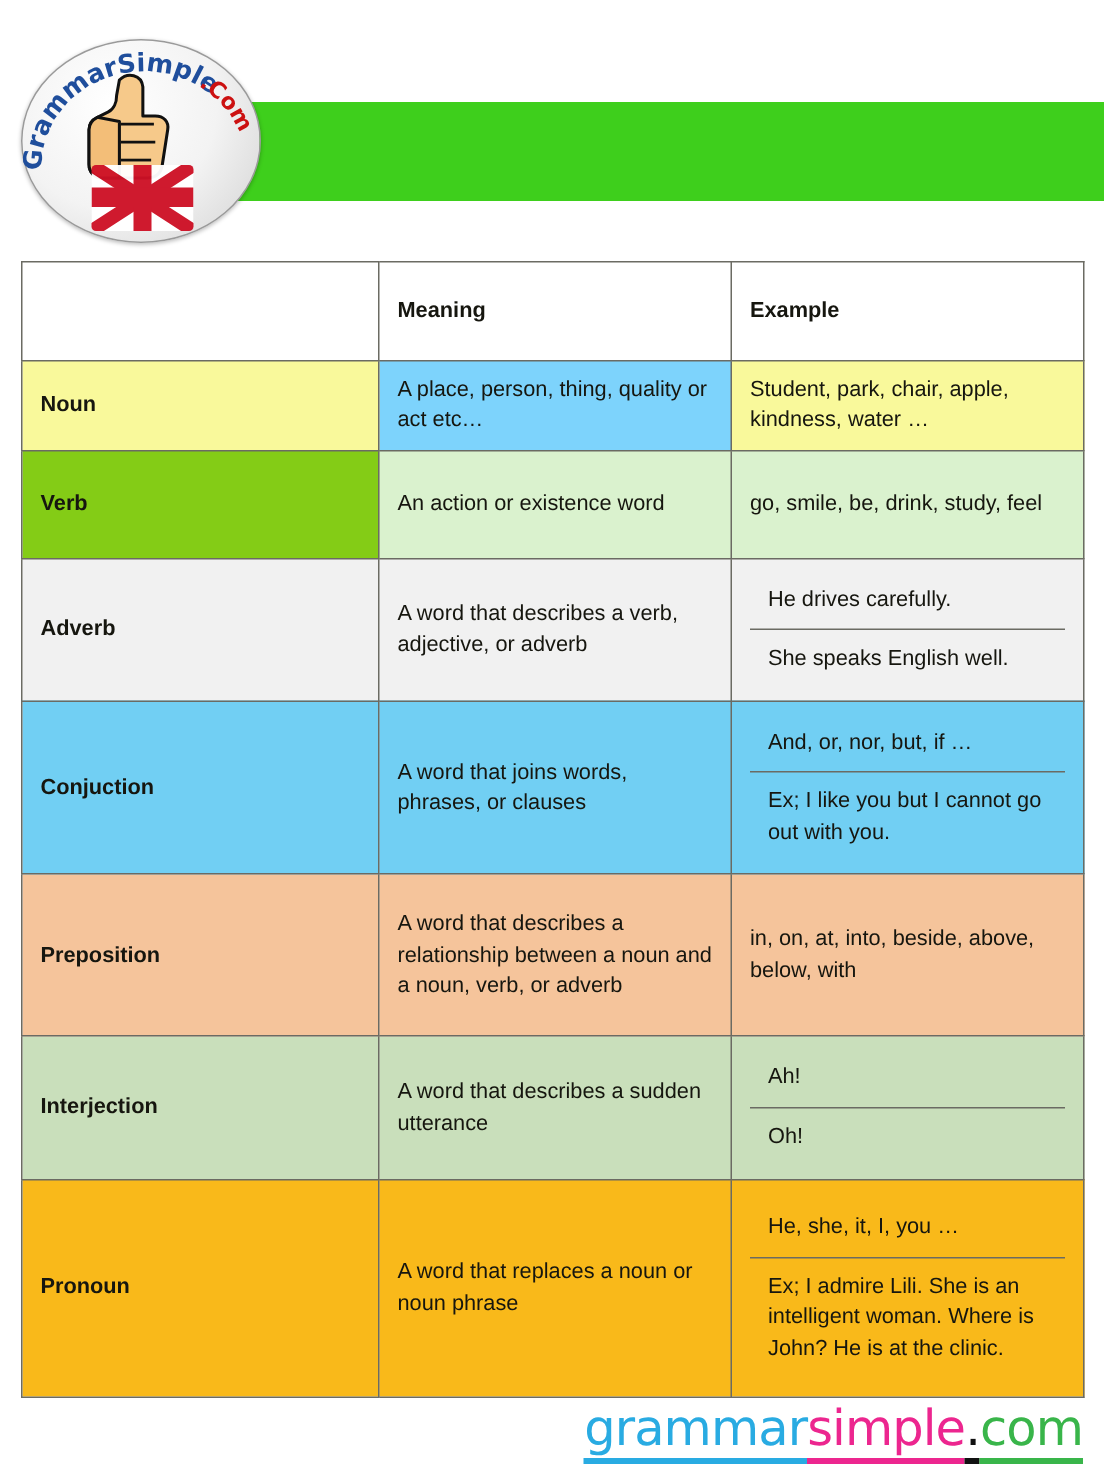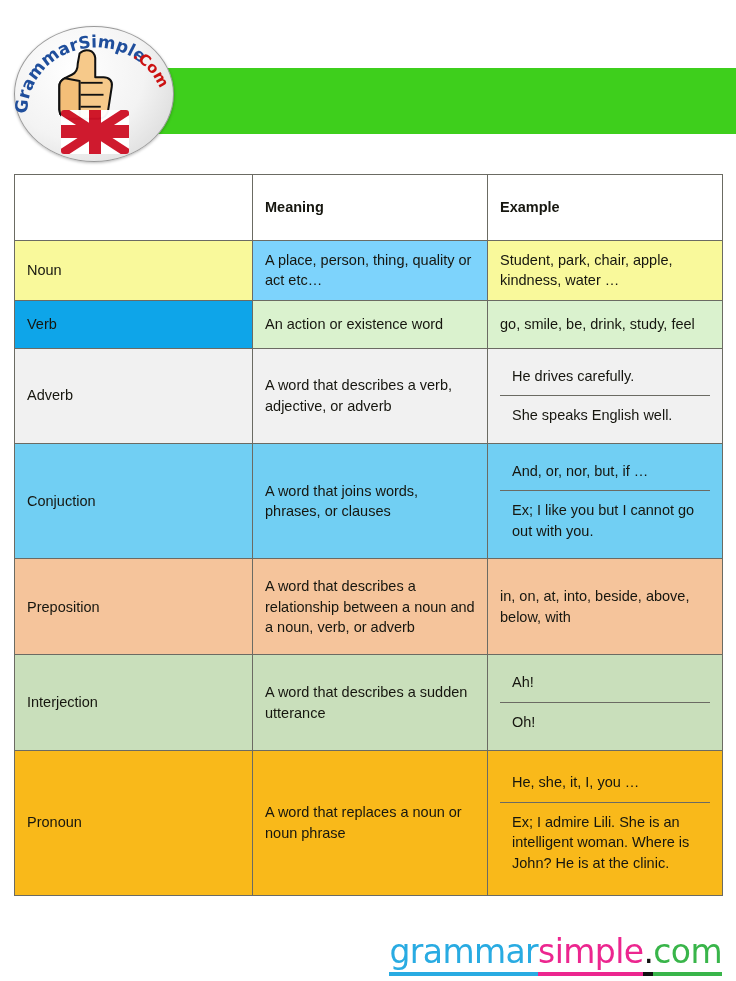--- a/index.html
+++ b/index.html
@@ -91,21 +91,21 @@
     color: #16160f;
   }
 
   
   tr.head td { background: #ffffff; height: 38px; padding: 22px 12px; }
   td.head-label { font-size: 16px; font-weight: bold; color: #111111; }
 
   
   td.pos-name {
     font-size: 19px;
-    font-weight: normal;
+    font-weight: bold;
     color: #101010;
     padding-left: 18px;
     margin-top: 12px;
   }
 
   
   table.subex {
     width: 100%;
     height: 100%;
     border-collapse: collapse;
@@ -208,21 +208,21 @@
         <td class="head-label">Example</td>
       </tr>
 
       <tr>
         <td class="pos-name" style="background:#F9F99B;height:60px">Noun</td>
         <td style="background:#7dd3fc">A place, person, thing, quality or act etc…</td>
         <td style="background:#F9F99B">Student, park, chair, apple, kindness, water …</td>
       </tr>
 
       <tr>
-        <td class="pos-name" style="background:#0ea5e9;height:48px">Verb</td>
+        <td class="pos-name" style="background:#84cc16;height:72px">Verb</td>
         <td style="background:#DAF2CE">An action or existence word</td>
         <td style="background:#DAF2CE">go, smile, be, drink, study, feel</td>
       </tr>
 
 
       <tr>
         <td class="pos-name" style="background:#F1F1F1;height:85px">Adverb</td>
         <td style="background:#F1F1F1">A word that describes a verb, adjective, or adverb</td>
         <td class="nopad" style="background:#F1F1F1">
           <table class="subex">
@@ -249,21 +249,21 @@
                 </tr>
               <tr>
                   <td>Ex; I like you but I cannot go out with you.</td>
                 </tr>
             </tbody>
           </table>
         </td>
       </tr>
 
       <tr>
-        <td class="pos-name" style="background:#F5C49B;height:96px">Preposition</td>
+        <td class="pos-name" style="background:#F5C49B;height:108px">Preposition</td>
         <td style="background:#F5C49B">A word that describes a relationship between a noun and a noun, verb, or adverb</td>
         <td style="background:#F5C49B">in, on, at, into, beside, above, below, with</td>
       </tr>
 
       <tr>
         <td class="pos-name" style="background:#C9DFBB;height:75px">Interjection</td>
         <td style="background:#C9DFBB">A word that describes a sudden utterance</td>
         <td class="nopad" style="background:#C9DFBB">
           <table class="subex">
             <tbody>

